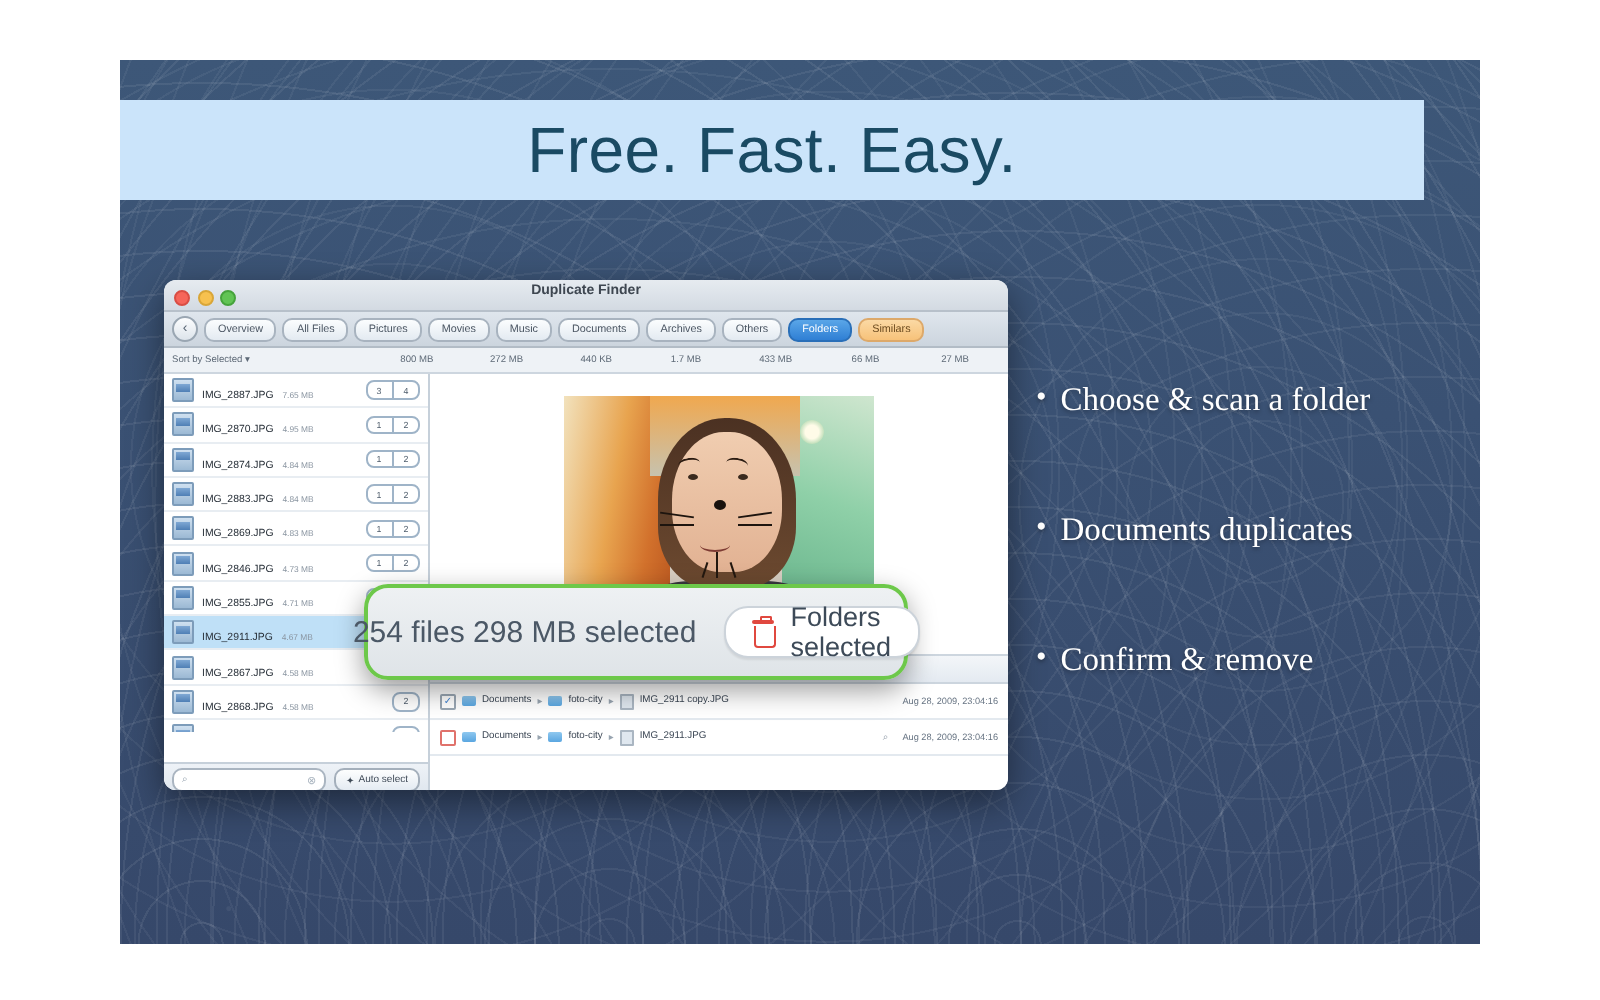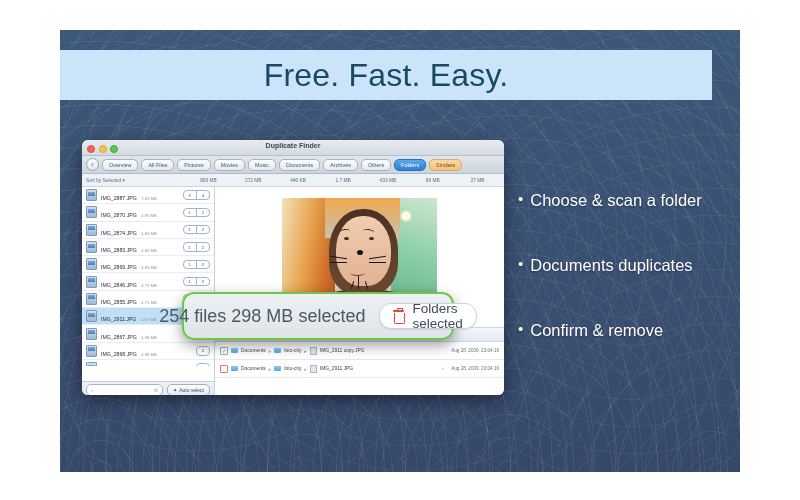--- a/index.html
+++ b/index.html
@@ -22,21 +22,21 @@
   }
 
   
   .headline-band{position:absolute;left:0;top:20px;width:652px;height:50px;
       background:#cbe4fa;display:flex;align-items:center;justify-content:center;}
   .headline{color:#1a4a63;font-size:32px;letter-spacing:.2px;font-weight:400;}
 
   
   .bullets{position:absolute;left:458px;top:160px;width:222px;}
   .bullet{color:#ffffff;font-size:16.5px;margin-bottom:45px;white-space:nowrap;
-          text-shadow:0 1px 2px rgba(0,0,0,.35);}
+          text-shadow:0 1px 2px rgba(0,0,0,.35);font-family:Liberation Serif, serif;}
   .bullet .dot{display:inline-block;margin-right:7px;font-size:15px;vertical-align:2px;}
 
   
   .appwin{position:absolute;left:22px;top:110px;width:422px;height:255px;
           border-radius:6px;overflow:hidden;background:#e9eef3;
           box-shadow:0 6px 18px rgba(0,0,0,.45);}
 
   .titlebar{height:15px;background:linear-gradient(180deg,#e6ebf0,#d3dae2);
             border-bottom:1px solid #b7c0ca;position:relative;}
   .lights{position:absolute;left:5px;top:4.5px;display:flex;gap:3.5px;}
@@ -161,21 +161,21 @@
   .spacer{flex:1;}
   .dupedate{font-size:4.6px;color:#667382;}
   .magsm{font-size:5px;color:#8c98a5;margin-right:4px;}
 
   
   .callout{position:absolute;left:122px;top:262px;width:268px;height:44px;
            border:2px solid #6dc84a;border-radius:12px;
            background:linear-gradient(180deg,#eef1f3,#dfe4e8);
            box-shadow:0 5px 14px rgba(0,0,0,.4);display:flex;align-items:center;
            justify-content:center;gap:14px;}
-  .calloutinfo{font-size:18px;color:#4b5866;white-space:nowrap;}
+  .calloutinfo{font-size:15px;color:#4b5866;white-space:nowrap;}
   .removebtn{height:24px;padding:0 13px;border-radius:12px;background:#ffffff;
              border:1px solid #ccd3da;display:flex;align-items:center;gap:8px;
              font-size:13.5px;color:#3d4a58;box-shadow:0 1px 1px rgba(0,0,0,.08);}
   .trash{width:11px;height:13px;position:relative;flex:none;}
   .trash .lid{position:absolute;top:0;left:0;width:11px;height:2px;background:#e0483f;border-radius:1px;}
   .trash .hnd{position:absolute;top:-2px;left:3.5px;width:4px;height:2px;
               border:1px solid #e0483f;border-bottom:none;border-radius:1px 1px 0 0;}
   .trash .can{position:absolute;top:3px;left:1px;width:9px;height:10px;
               border:1.2px solid #e0483f;border-top:none;border-radius:0 0 2px 2px;}
 </style>

